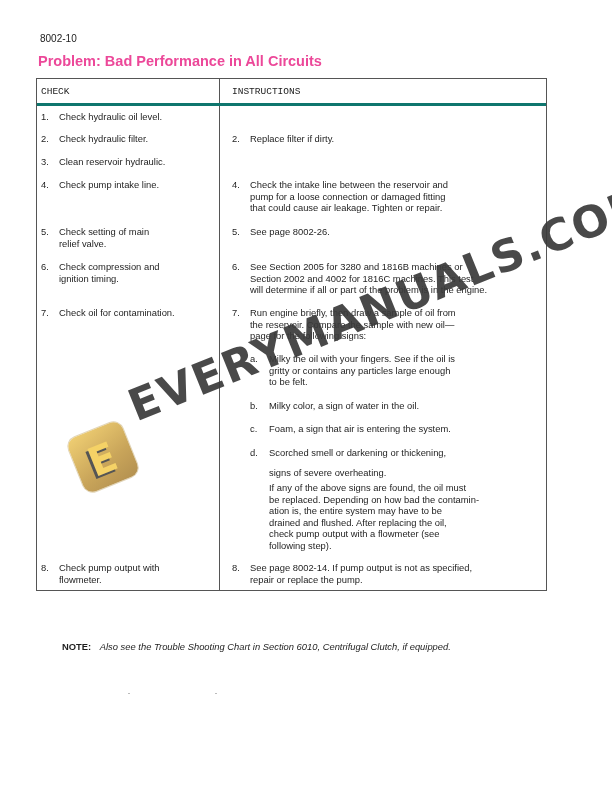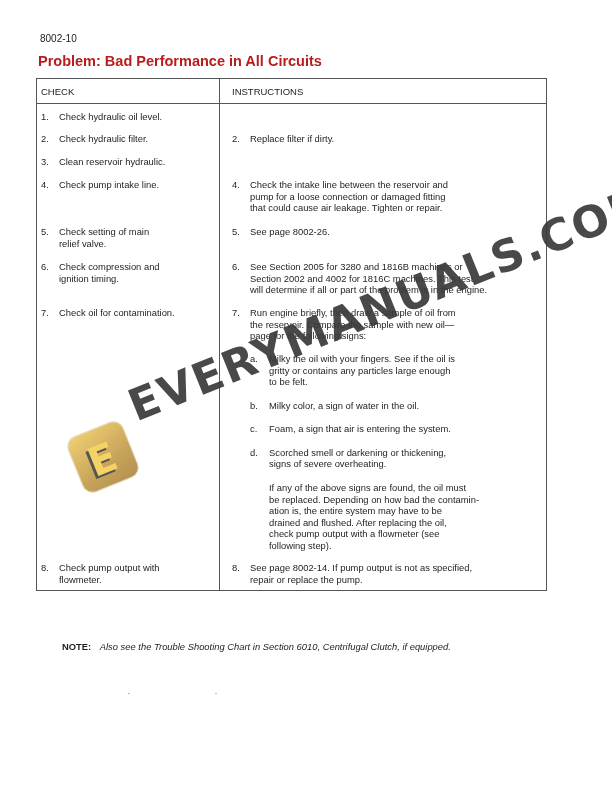--- a/index.html
+++ b/index.html
@@ -6,37 +6,37 @@
     body {
       width: 612px; height: 792px; position: relative; overflow: hidden;
       font-family: "Liberation Sans", sans-serif; color: #1e1e1e;
     }
     .page-number {
       position: absolute; left: 40px; top: 33px;
       font-size: 10px; color: #222;
     }
     .page-title {
       position: absolute; left: 38px; top: 53px;
-      font-size: 14.5px; font-weight: bold; color: #b91c1c;
+      font-size: 14.5px; font-weight: bold; color: #ec4899;
       margin: 0;
     }
     .table {
       position: absolute; left: 36px; top: 78px;
       width: 511px; height: 513px;
       border: 1px solid #555;
       box-sizing: border-box;
     }
     .col-divider {
       position: absolute; left: 182px; top: 0; bottom: 0;
       width: 1px; background: #555;
     }
     .header-row {
       position: absolute; left: 0; right: 0; top: 0; height: 24px;
-      border-bottom: 1px solid #0f766e;
-      font-size: 9.5px; color: #222;
+      border-bottom: 3px solid #0f766e;
+      font-size: 9.5px; color: #222; font-family: Liberation Mono, monospace;
     }
     .header-check { position: absolute; left: 4px; top: 7px; }
     .header-instr { position: absolute; left: 195px; top: 7px; }
     .cell {
       position: absolute; font-size: 9.4px; line-height: 11.5px; color: #1e1e1e;
     }
     .num { position: absolute; left: 0; top: 0; }
     .txt { position: absolute; left: 18px; top: 0; white-space: nowrap; }
     .check-cell { left: 4px; width: 175px; }
     .instr-cell { left: 195px; width: 310px; }
@@ -164,21 +164,21 @@
       <span class="sub-num">b.</span>
       <span class="sub-txt">Milky color, a sign of water in the oil.</span>
     </div>
     <div style="position:absolute; left:0; top:116px; width:100%;">
       <span class="sub-num">c.</span>
       <span class="sub-txt">Foam, a sign that air is entering the system.</span>
     </div>
     <div style="position:absolute; left:0; top:140px; width:100%;">
       <span class="sub-num">d.</span>
       <span class="sub-txt">Scorched smell or darkening or thickening,</span>
-      <span class="sub-txt" style="top:11px;">signs of severe overheating.</span>
+      <span class="sub-txt" style="top:20px;">signs of severe overheating.</span>
     </div>
     <div style="position:absolute; left:0; top:175px; width:100%;">
       <span class="para" style="top:0;">If any of the above signs are found, the oil must</span>
       <span class="para" style="top:11.5px;">be replaced. Depending on how bad the contamin-</span>
       <span class="para" style="top:23px;">ation is, the entire system may have to be</span>
       <span class="para" style="top:34.5px;">drained and flushed. After replacing the oil,</span>
       <span class="para" style="top:46px;">check pump output with a flowmeter (see</span>
       <span class="para" style="top:57.5px;">following step).</span>
     </div>
   </div>

